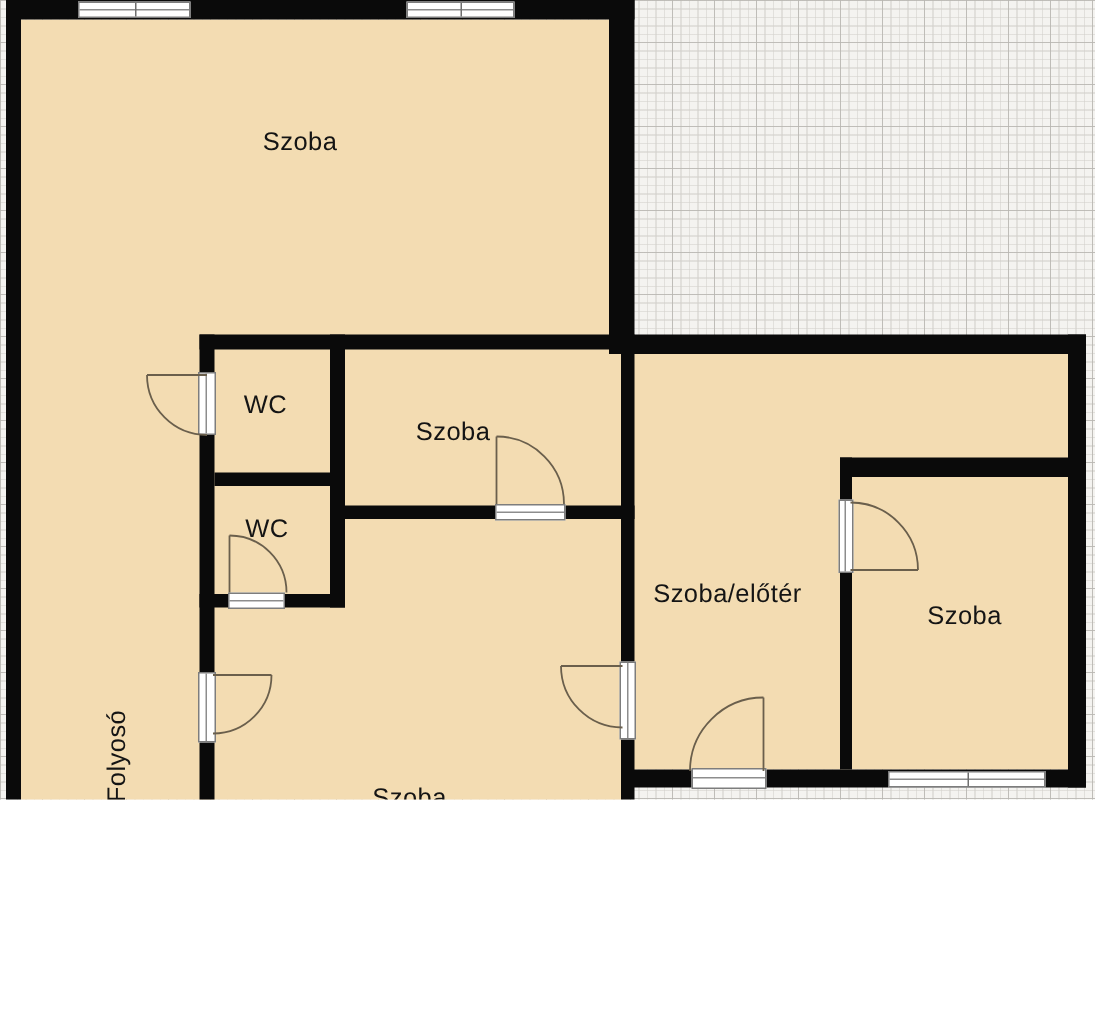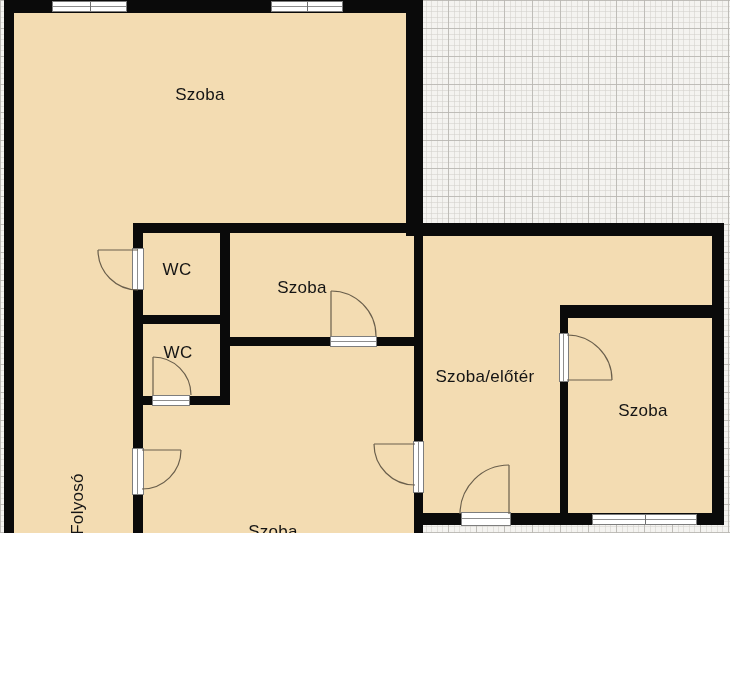--- a/index.html
+++ b/index.html
@@ -97,16 +97,16 @@
     <path d="M97,666 L97,611"></path>
     <path d="M97,611 A55,55 0 0 0 42,666"></path>
   </svg>
 
   <div class="room-label" style="left:200px;top:95px;">Szoba</div>
   <div class="room-label" style="left:177px;top:270px;">WC</div>
   <div class="room-label" style="left:302px;top:288px;">Szoba</div>
   <div class="room-label" style="left:178px;top:353px;">WC</div>
   <div class="room-label vertical" style="left:78px;top:504px;">Folyosó</div>
   <div class="room-label" style="left:273px;top:532px;">Szoba</div>
-  <div class="room-label" style="left:485px;top:377px;text-align:center;">Szoba/előtér</div>
+  <div class="room-label" style="left:485px;top:396px;text-align:center;">Szoba/előtér</div>
   <div class="room-label" style="left:643px;top:411px;">Szoba</div>
 
 </div>
 
 </body></html>

